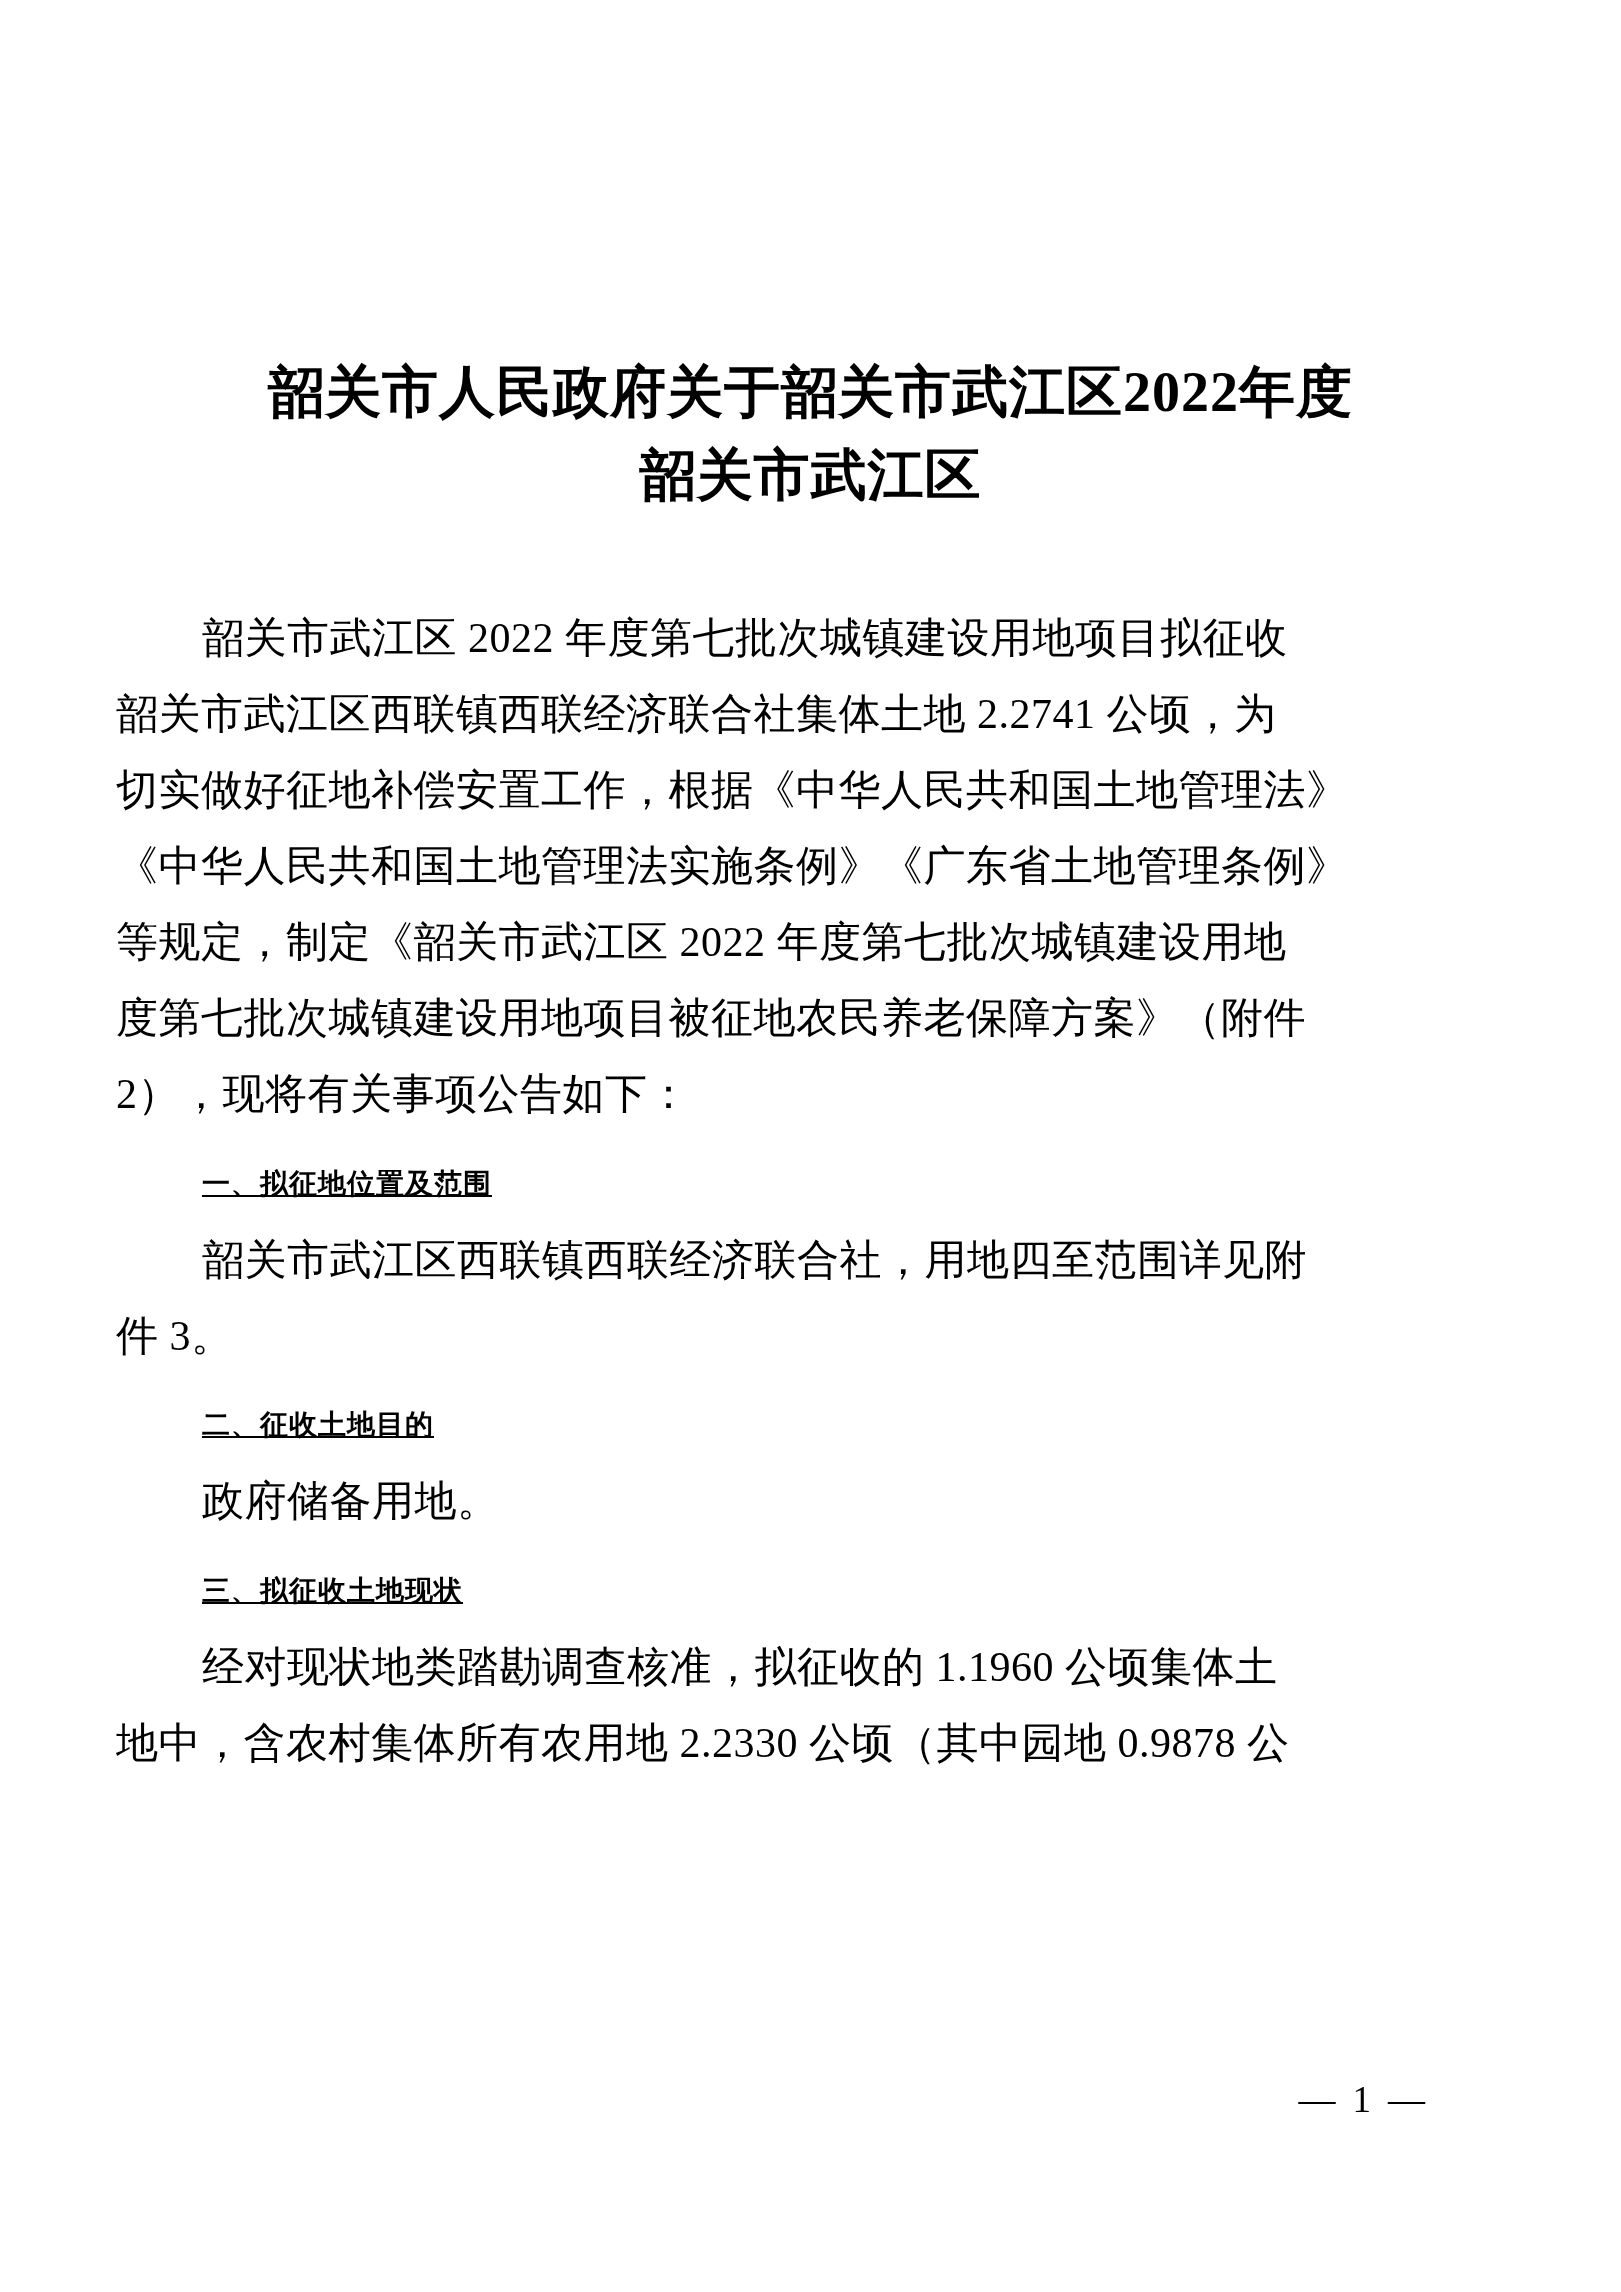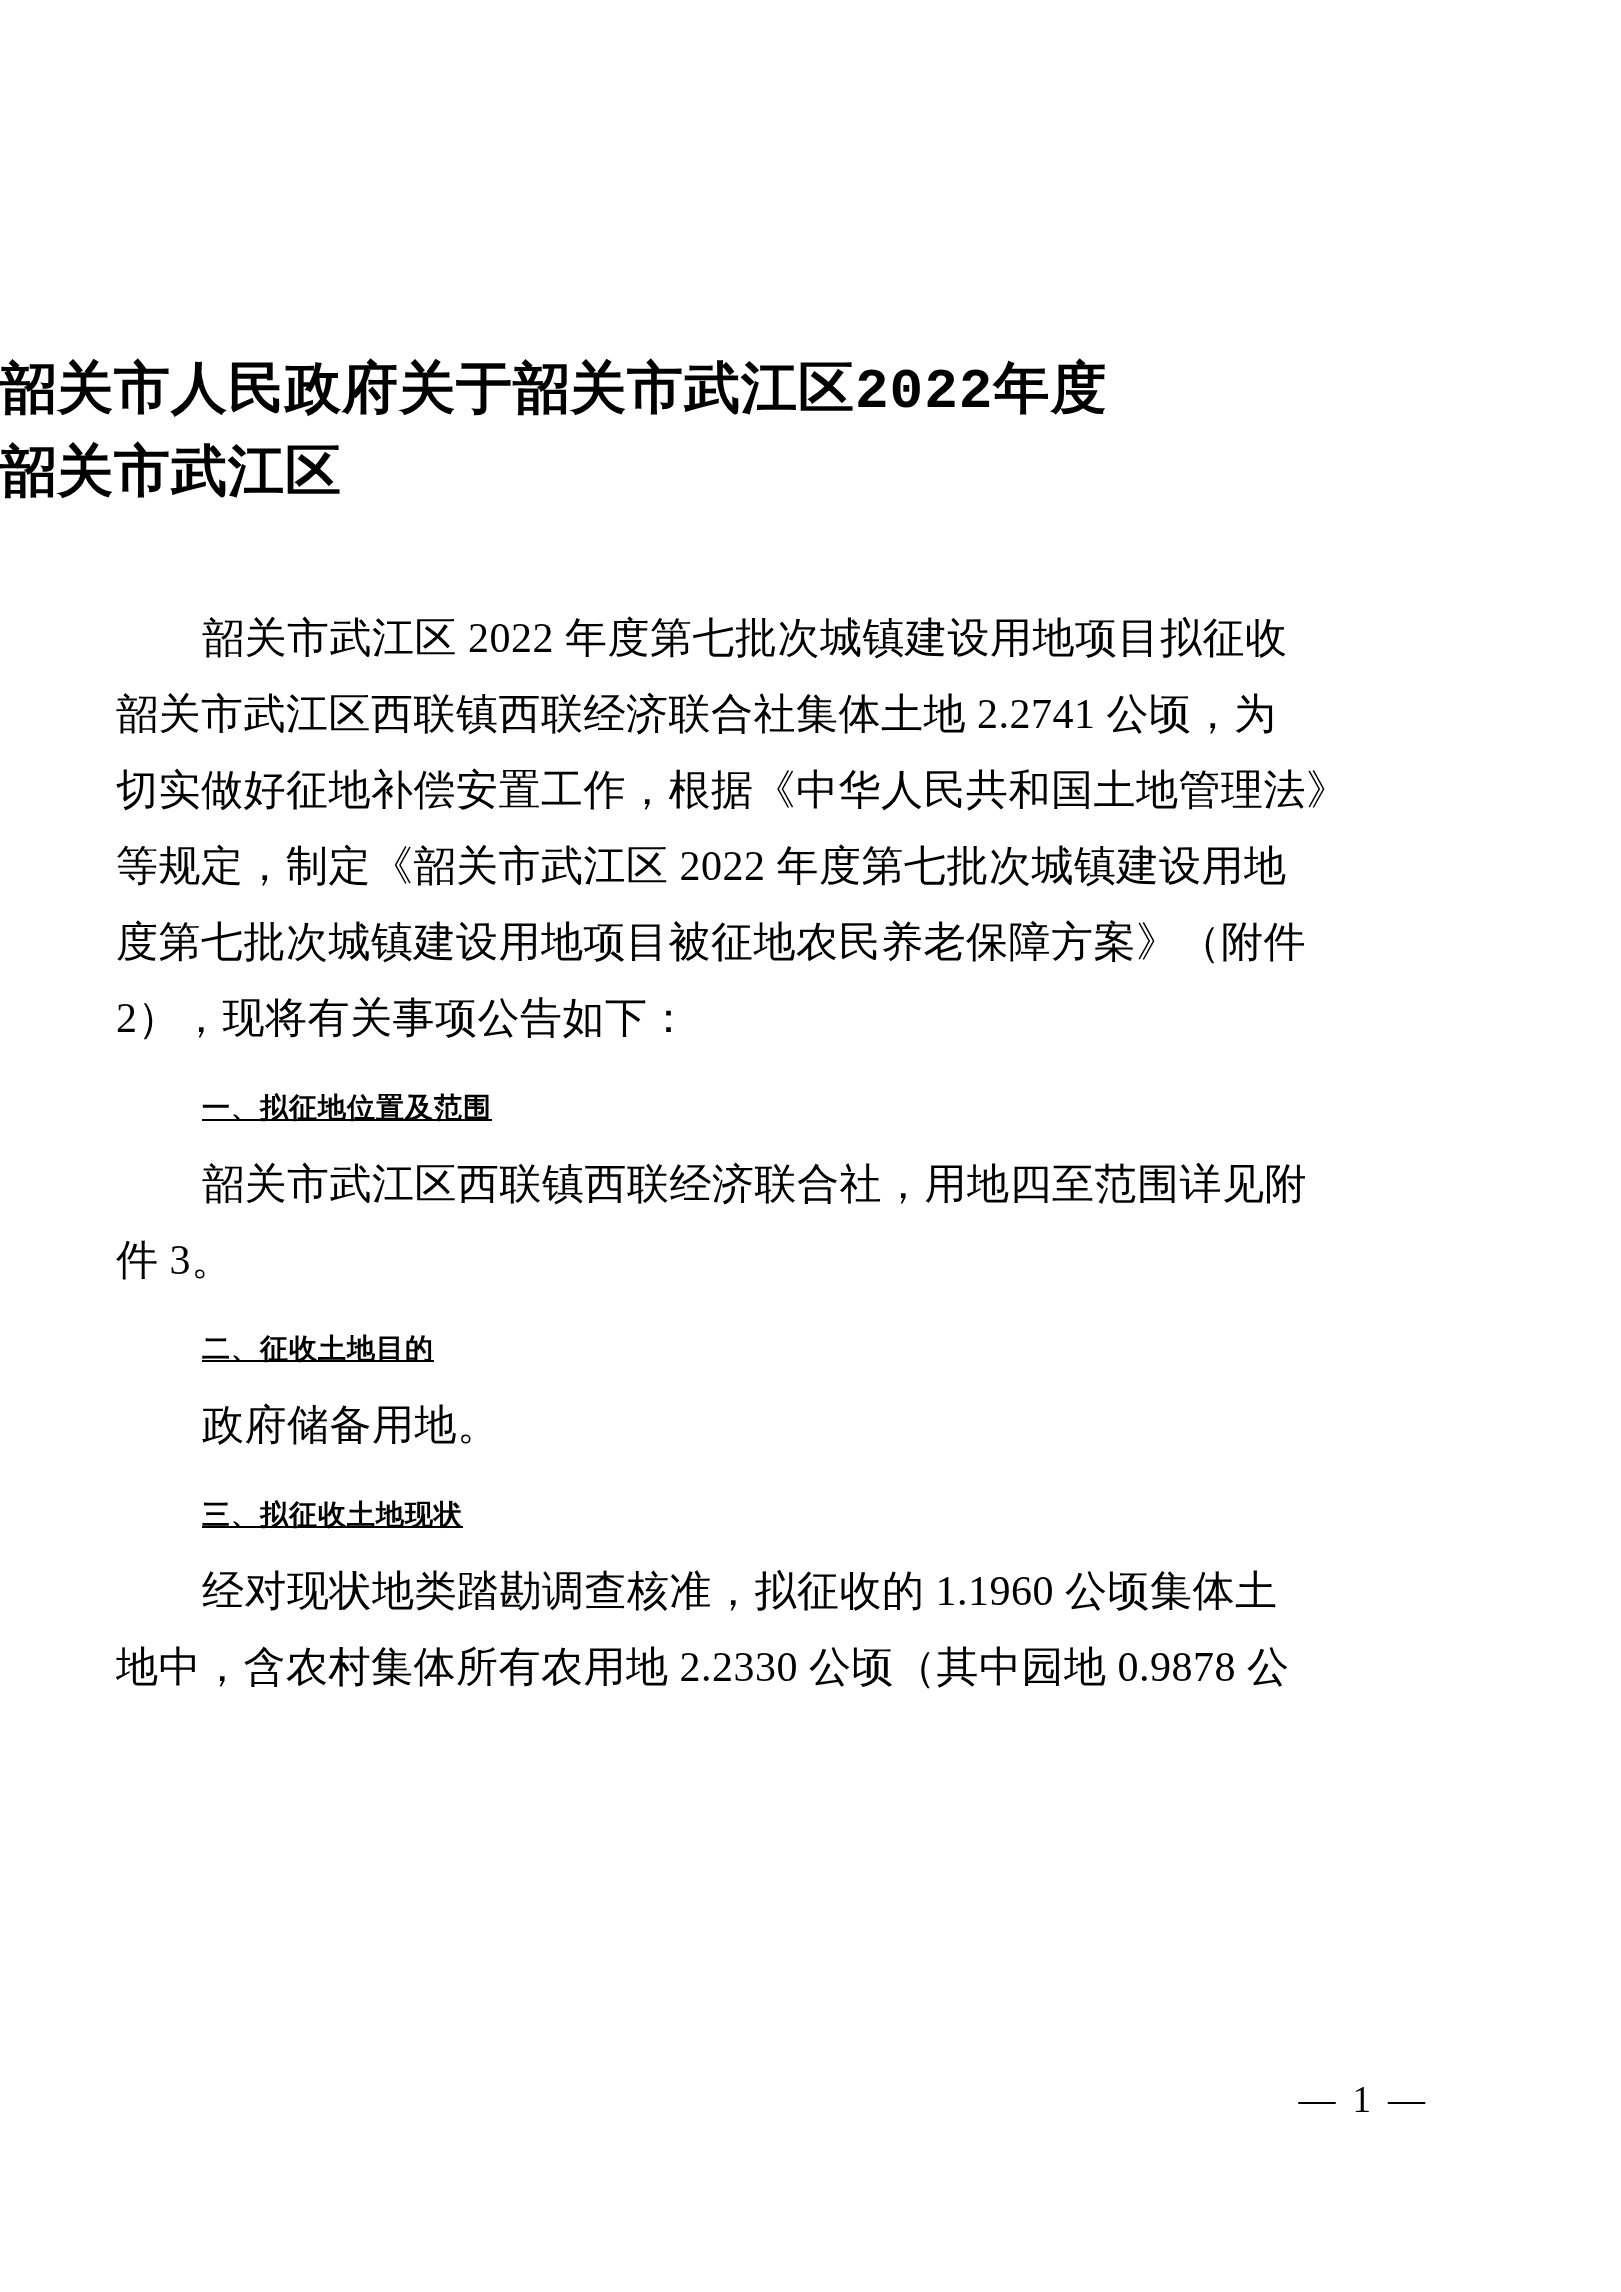--- a/index.html
+++ b/index.html
@@ -11,22 +11,22 @@
     position: relative;
     width: 1621px;
     height: 2293px;
     background: #ffffff;
     color: #000000;
     font-family: "Liberation Serif", "DejaVu Serif", serif;
     overflow: hidden;
   }
   .title-block {
     padding-top: 351px;
-    text-align: left;
-    font-family: Liberation Mono, monospace;
+    text-align: center;
+    font-family: Liberation Serif, serif;
     font-weight: bold;
     font-size: 56px;
     line-height: 83px;
     letter-spacing: 1px;
   }
   .title-line {
     display: block;
     white-space: nowrap;
   }
   .body-block {
@@ -74,20 +74,21 @@
     <span class="title-line">韶关市人民政府关于韶关市武江区2022年度</span>
     <span class="title-line">韶关市武江区</span>
   </h1>
 
   <div class="body-block">
 
     <div class="para">
       <div class="text-line indent">韶关市武江区 2022 年度第七批次城镇建设用地项目拟征收</div>
       <div class="text-line">韶关市武江区西联镇西联经济联合社集体土地 2.2741 公顷，为</div>
       <div class="text-line">切实做好征地补偿安置工作，根据《中华人民共和国土地管理法》</div>
+      <div class="text-line">《中华人民共和国土地管理法实施条例》《广东省土地管理条例》</div>
       <div class="text-line">等规定，制定《韶关市武江区 2022 年度第七批次城镇建设用地</div>
       <div class="text-line">度第七批次城镇建设用地项目被征地农民养老保障方案》（附件</div>
       <div class="text-line">2），现将有关事项公告如下：</div>
     </div>
 
     <div class="section-heading">一、拟征地位置及范围</div>
     <div class="para">
       <div class="text-line indent">韶关市武江区西联镇西联经济联合社，用地四至范围详见附</div>
       <div class="text-line">件 3。</div>
     </div>

